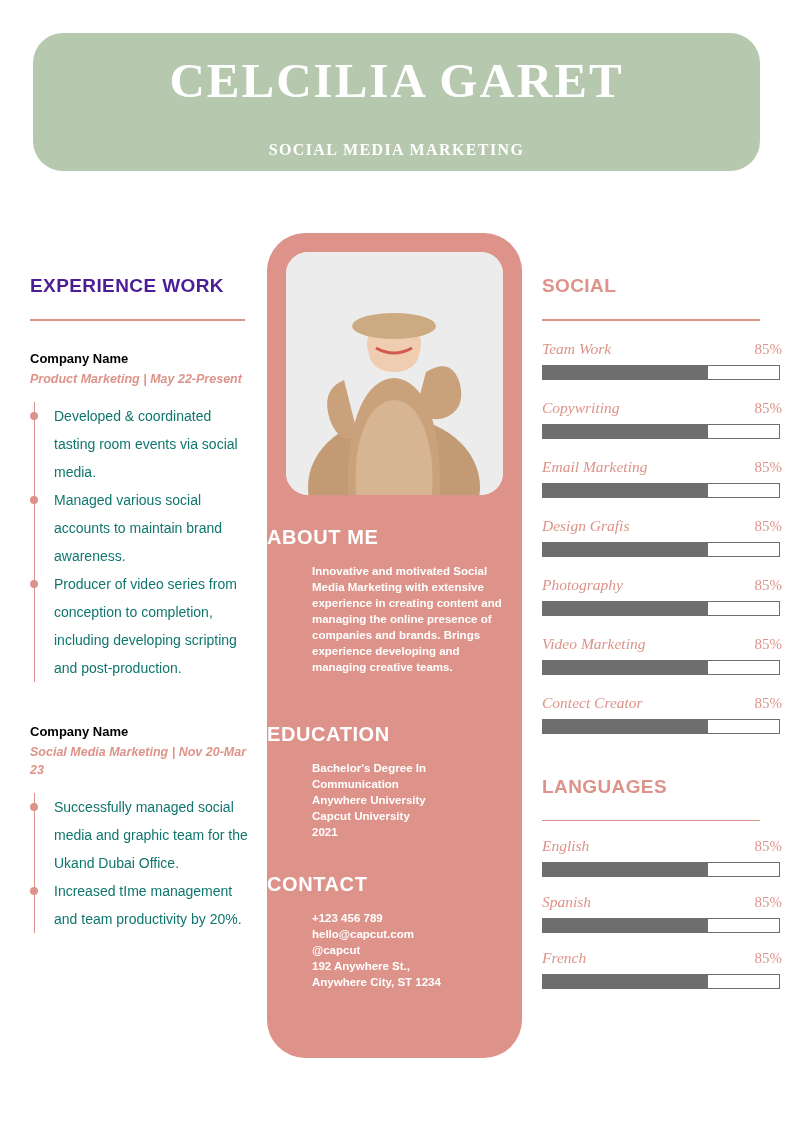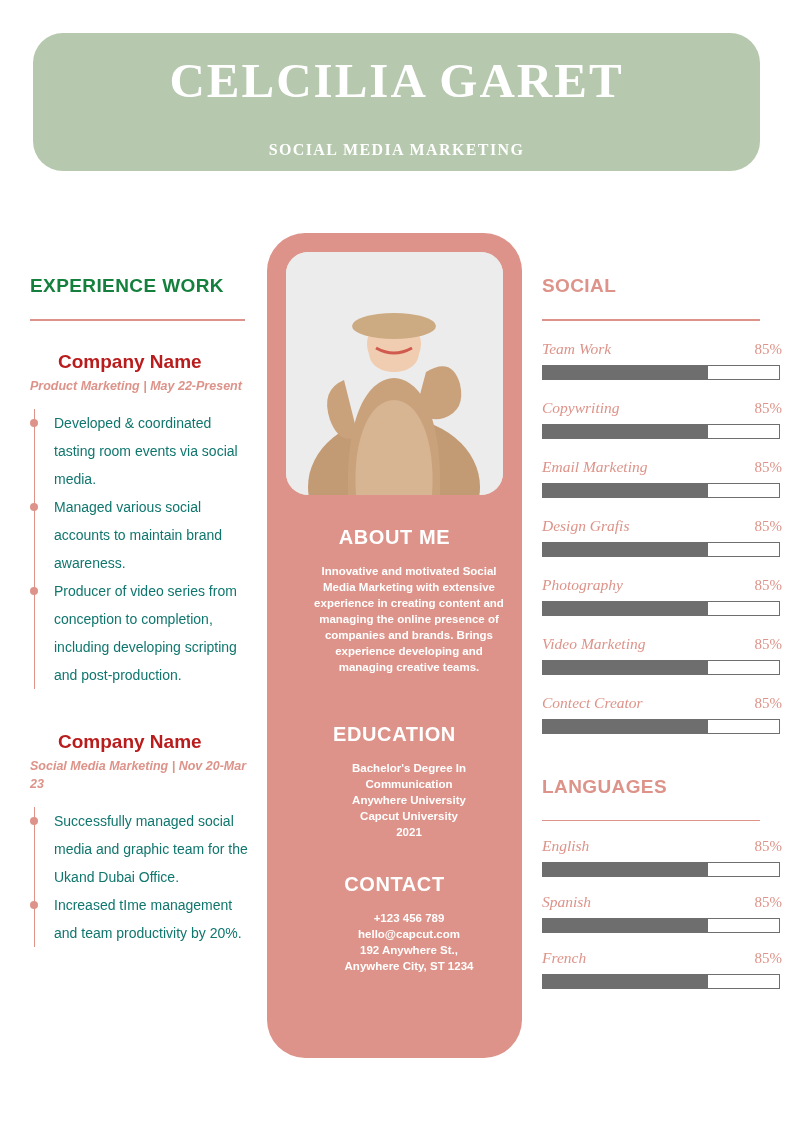--- a/index.html
+++ b/index.html
@@ -52,21 +52,20 @@
   
   .center-col {
     position: absolute;
     left: 267px;
     top: 233px;
     width: 255px;
     height: 825px;
     background: #dd9389;
     border-radius: 38px;
     color: #ffffff;
-    text-align: center;
   }
   .photo-wrap {
     position: absolute;
     left: 19px;
     top: 19px;
     width: 217px;
     height: 243px;
     border-radius: 22px;
     overflow: hidden;
     background: #e8e8e8;
@@ -97,38 +96,37 @@
   
   .left-col {
     position: absolute;
     left: 30px;
     top: 275px;
     width: 225px;
   }
   .left-title {
     font-size: 19px;
     font-weight: bold;
-    color: #15803d;
+    color: #4c1d95;
     letter-spacing: 0.4px;
   }
   .left-rule {
     width: 215px;
     height: 1.5px;
     background: #dd9389;
     margin-top: 22px;
   }
   .job {
     margin-top: 30px;
     position: relative;
   }
   .job-company {
-    font-size: 19px;
-    font-weight: bold;
-    color: #b91c1c;
-    margin-left: 28px;
+    font-size: 13px;
+    font-weight: bold;
+    color: #000000;
   }
   .job-meta {
     font-size: 12.5px;
     font-weight: bold;
     font-style: italic;
     color: #dd9389;
     margin-top: 4px;
     line-height: 18px;
   }
   .bullets {
@@ -293,20 +291,21 @@
       <div>Capcut University</div>
       <div>2021</div>
     </div>
   </div>
 
   <div class="contact-block">
     <div class="center-section-title">CONTACT</div>
     <div class="center-body">
       <div>+123  456 789</div>
       <div>hello@capcut.com</div>
+      <div>@capcut</div>
       <div>192 Anywhere St.,</div>
       <div>Anywhere City, ST 1234</div>
     </div>
   </div>
 </div>
 
 <div class="right-col">
   <div class="right-title">SOCIAL</div>
   <div class="right-rule"></div>
 

